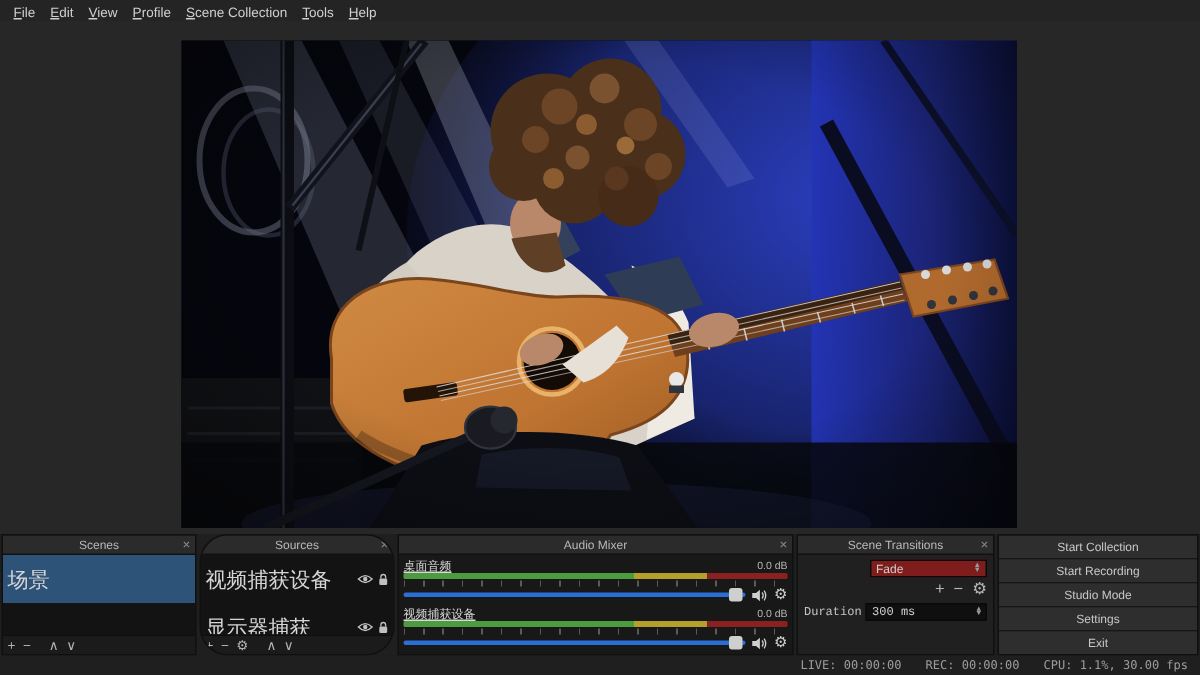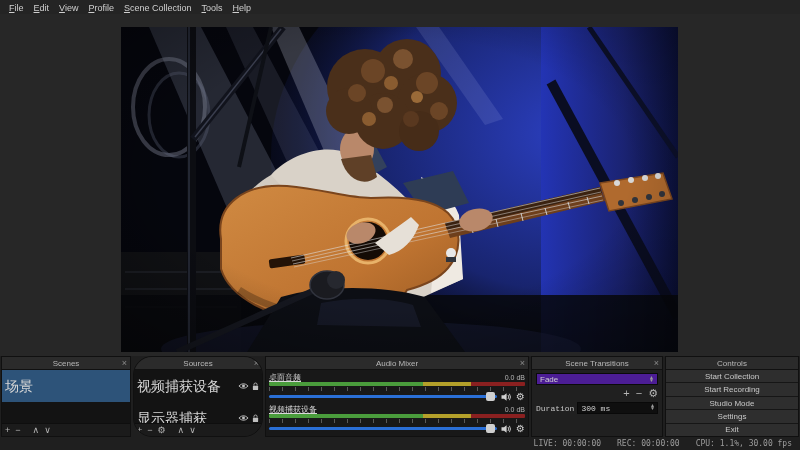--- a/index.html
+++ b/index.html
@@ -51,22 +51,22 @@
     background:linear-gradient(90deg,#4a9c3c 0%,#4a9c3c 60%,#b4a02a 60%,#b4a02a 79%,#8a2020 79%,#8a2020 100%); }
   .ticks { height:4px; margin-top:1px;
     background:repeating-linear-gradient(90deg,#5a5a5a 0 1px,transparent 1px 13px); }
   .ch-ctrl { display:flex; align-items:center; height:11px; gap:4px; }
   .slider { position:relative; flex:1; height:3px; background:#2a6fd6; border-radius:2px; }
   .handle { position:absolute; right:2px; top:-3px; width:9px; height:9px; background:#cfcfcf; border-radius:2px; }
   .mix-gear { color:#cfcfcf; font-size:10px; line-height:10px; cursor:pointer; }
 
   
   .transbody { flex:1; background:#202020; padding:3px 4px; display:flex; flex-direction:column; gap:2px; }
-  .dropdown { height:12px; background:#4c1d95; border:1px solid #0a0a0a; color:#d0d0d0; font-size:8px;
-    display:flex; align-items:center; padding:0 3px; cursor:pointer; }
+  .dropdown { height:12px; background:#7f1d1d; border:1px solid #0a0a0a; color:#d0d0d0; font-size:8px;
+    display:flex; align-items:center; padding:0 3px; cursor:pointer;margin-left:44px; }
   .spincol { margin-left:auto; display:flex; flex-direction:column; line-height:3.5px; color:#9a9a9a; font-size:5px; }
   .trow-btns { display:flex; justify-content:flex-end; gap:6px; align-items:center; height:13px; }
   .trow-btns .tbtn { font-size:11px; }
   .trow-btns .tbtn.gear { font-size:11px; }
   .drow { display:flex; align-items:center; gap:3px;font-family:Liberation Mono, monospace; }
   .dlab { color:#c5c5c5; font-size:8px; }
   .spinbox { flex:1; height:12px; background:#0f0f0f; border:1px solid #090909; color:#d0d0d0; font-size:8px;
     display:flex; align-items:center; padding:0 3px; }
 
   
@@ -358,23 +358,20 @@
             <span class="spincol">
               <span>▲</span>
               <span>▼</span>
             </span>
           </div>
         </div>
       </div>
     </div>
 
     <div class="panel" id="panel-controls">
-      <div class="phead">
-        <span class="ptitle">Controls</span>
-      </div>
       <div class="ctlbody">
         <div class="ctl-btn">Start Collection</div>
         <div class="ctl-btn">Start Recording</div>
         <div class="ctl-btn">Studio Mode</div>
         <div class="ctl-btn">Settings</div>
         <div class="ctl-btn">Exit</div>
       </div>
     </div>
 
   </div>

